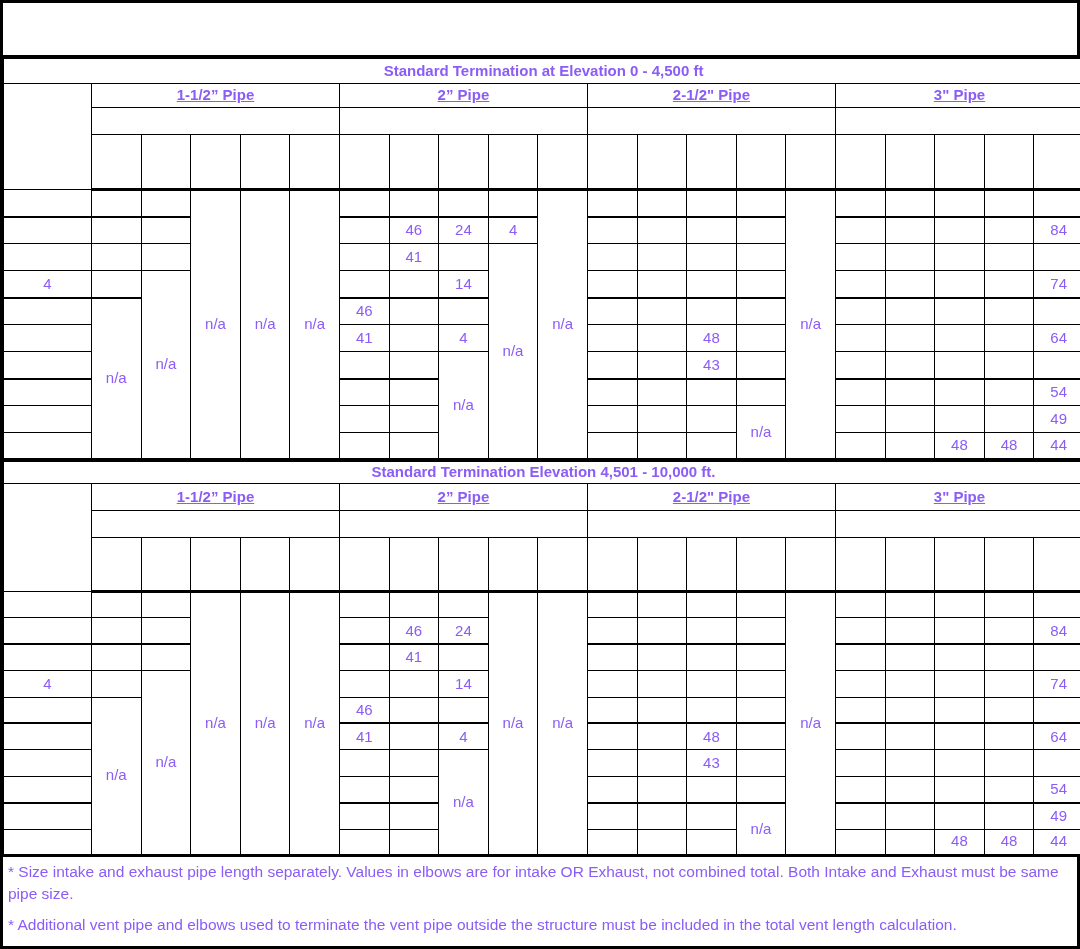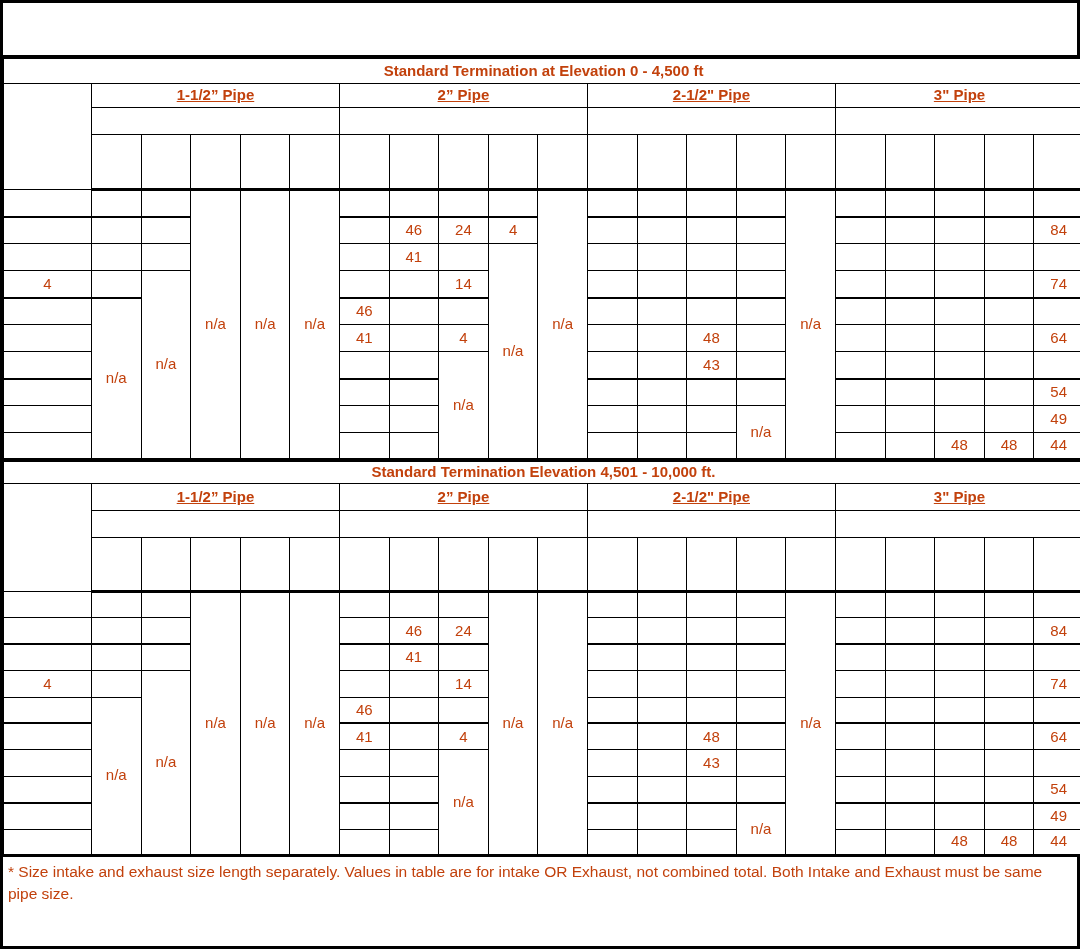--- a/index.html
+++ b/index.html
@@ -1,18 +1,18 @@
 <!DOCTYPE html>
 <html><head>
 <meta charset="utf-8">
 <style>
   html,body{margin:0;padding:0;background:#ffffff;}
   #page{
     width:1080px;height:949px;box-sizing:border-box;
-    border:3px solid #000;background:#fff;color:#c2410c;
+    border:3px solid #000;background:#fff;color:#8b5cf6;
     display:flex;flex-direction:column;
     font-family:"Liberation Sans",sans-serif;
   }
   #top-block{flex:0 0 auto;height:52px;border-bottom:3px solid #000;background:#fff;}
   table.vent{width:100%;border-collapse:collapse;table-layout:fixed;flex:0 0 auto;border-bottom:3px solid #000;}
   table.vent td{
     border:1px solid #000;padding:0;margin:0;text-align:center;vertical-align:middle;
     font-size:15px;line-height:1.1;overflow:hidden;background:#fff;
   }
   td.ti{background:#dcdcdc;font-weight:bold;font-size:16px;border-bottom:1px solid #000;}
@@ -484,15 +484,16 @@
             <td></td>
             <td class="ss"></td>
             <td class="c2x"></td>
             <td>48</td>
             <td>48</td>
             <td>44</td>
           </tr>
         </tbody>
       </table></div>
   <div id="notes">
-    <p>* Size intake and exhaust size length separately. Values in table are for intake OR Exhaust, not combined total. Both Intake and Exhaust must be same pipe size.</p>
+    <p>* Size intake and exhaust pipe length separately. Values in elbows are for intake OR Exhaust, not combined total. Both Intake and Exhaust must be same pipe size.</p>
+    <p>* Additional vent pipe and elbows used to terminate the vent pipe outside the structure must be included in the total vent length calculation.</p>
   </div>
 </div>
 
 </body></html>

